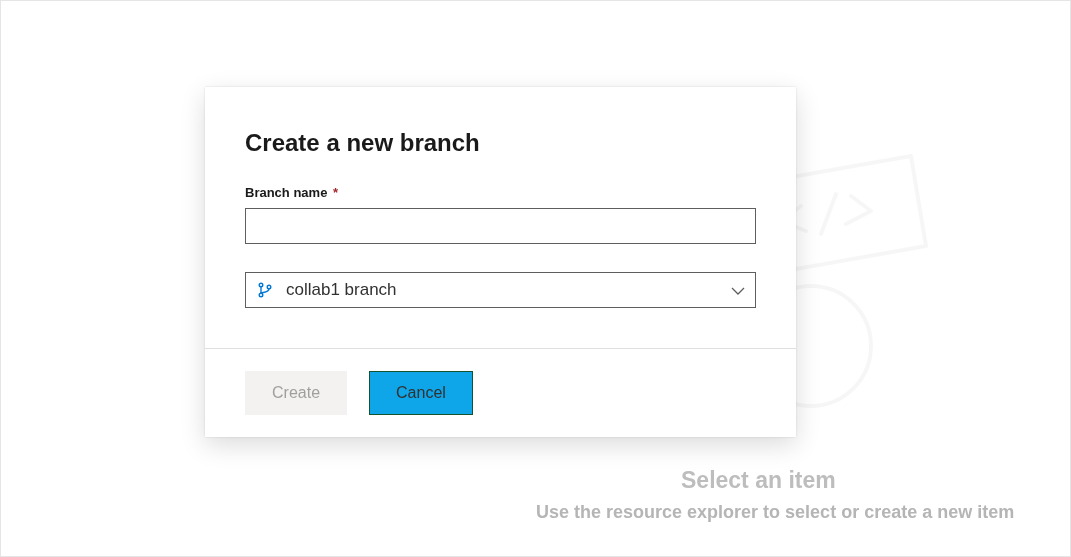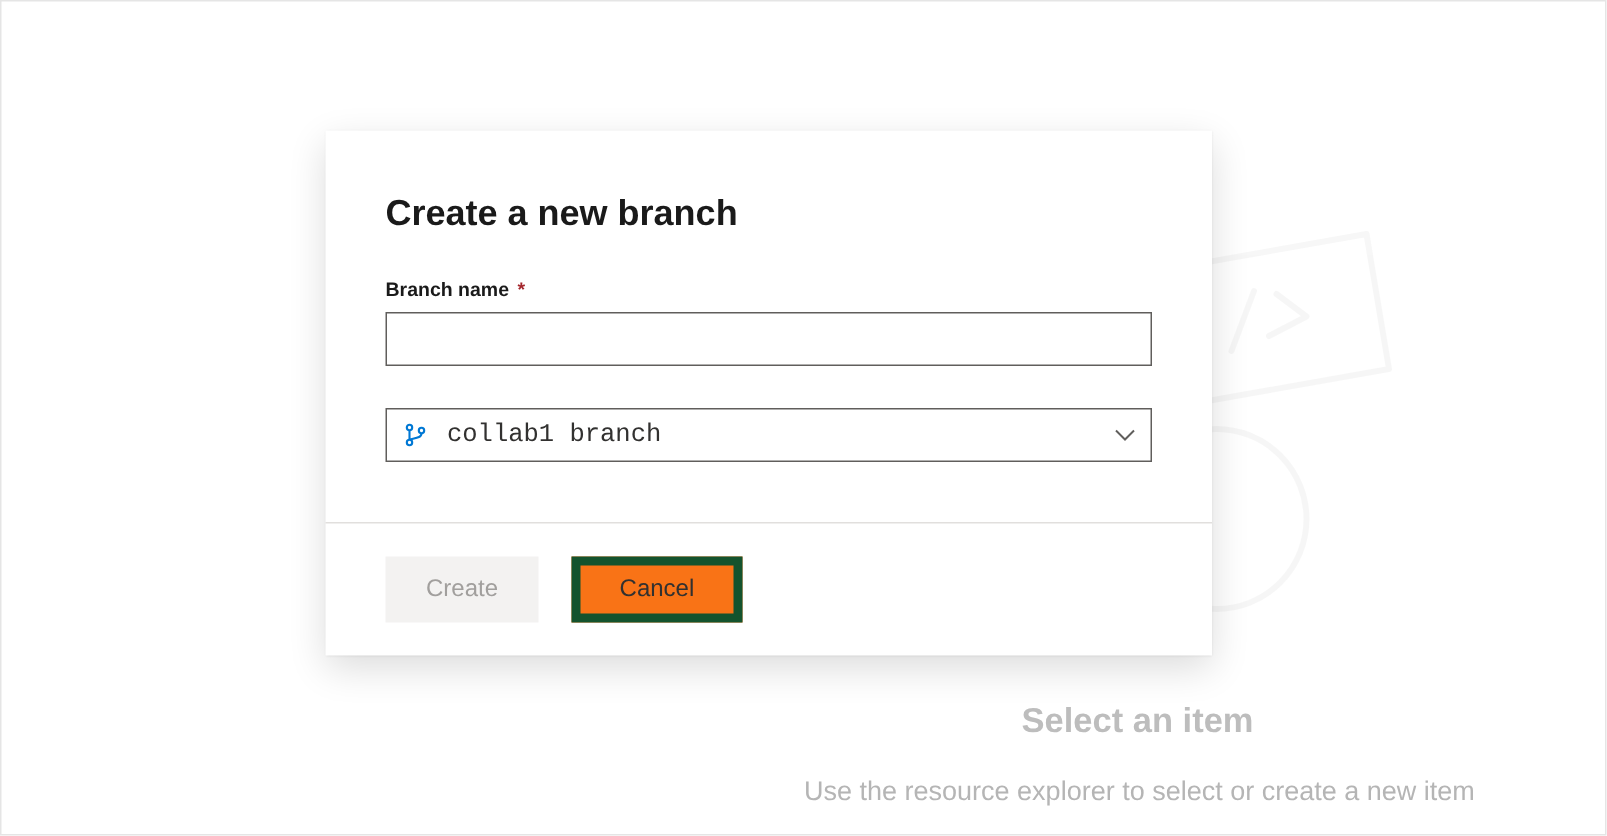--- a/index.html
+++ b/index.html
@@ -41,29 +41,30 @@
     .backdrop-title {
       position: absolute;
       top: 466px;
       left: 680px;
       font-size: 23px;
       font-weight: 600;
       color: #bdbdbd;
     }
     .backdrop-subtitle {
       position: absolute;
-      top: 516px;
+      top: 501px;
       left: 535px;
       font-size: 18px;
       color: #b5b5b5;
+      font-weight: bold;
     }
     .dialog {
       position: absolute;
       top: 86px;
-      left: 216px;
+      left: 204px;
       width: 591px;
       background: #ffffff;
       box-shadow: 0 8px 24px rgba(0,0,0,0.14), 0 0 2px rgba(0,0,0,0.12);
     }
     .dialog-body {
       padding: 42px 40px 32px 40px;
     }
     .dialog-title {
       font-size: 24px;
       font-weight: 600;
@@ -110,21 +111,20 @@
       display: flex;
       align-items: center;
       justify-content: center;
       color: #0078d4;
       margin-right: 12px;
     }
     .dropdown-text {
       flex: 1;
       font-size: 17px;
       color: #323130;
-      font-family: Liberation Mono, monospace;
     }
     .dropdown-chevron {
       flex-shrink: 0;
       width: 14px;
       color: #605e5c;
     }
     .dialog-footer {
       border-top: 1px solid #e1dfdd;
       padding: 22px 40px;
       display: flex;
@@ -140,22 +140,22 @@
       display: inline-flex;
       align-items: center;
       justify-content: center;
     }
     .btn-primary-disabled {
       background: #f3f2f1;
       color: #a19f9d;
       cursor: default;
     }
     .btn-secondary {
-      background: #f97316;
-      border: 6px solid #14532d;
+      background: #0ea5e9;
+      border: 1px solid #14532d;
       color: #323130;
     }
   </style>
 </head>
 <body>
 
 <div class="backdrop">
   <svg class="backdrop-illustration" viewBox="0 0 220 270">
     <g fill="none" stroke="#e8e8e8" stroke-width="4" stroke-linecap="round" stroke-linejoin="round">
       <path d="M 20 40 L 190 10 L 205 100 L 35 130 Z"></path>

